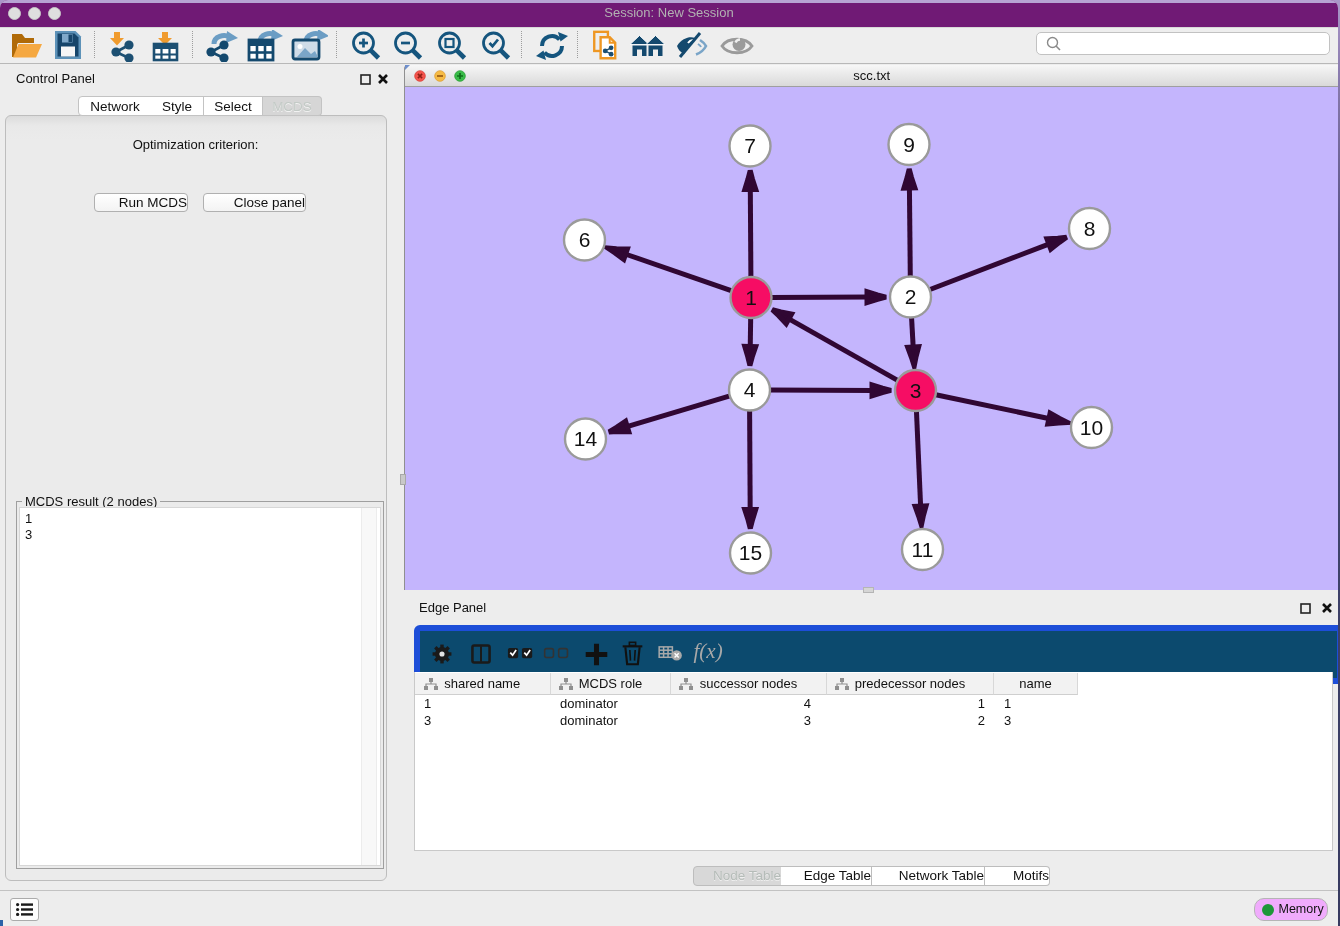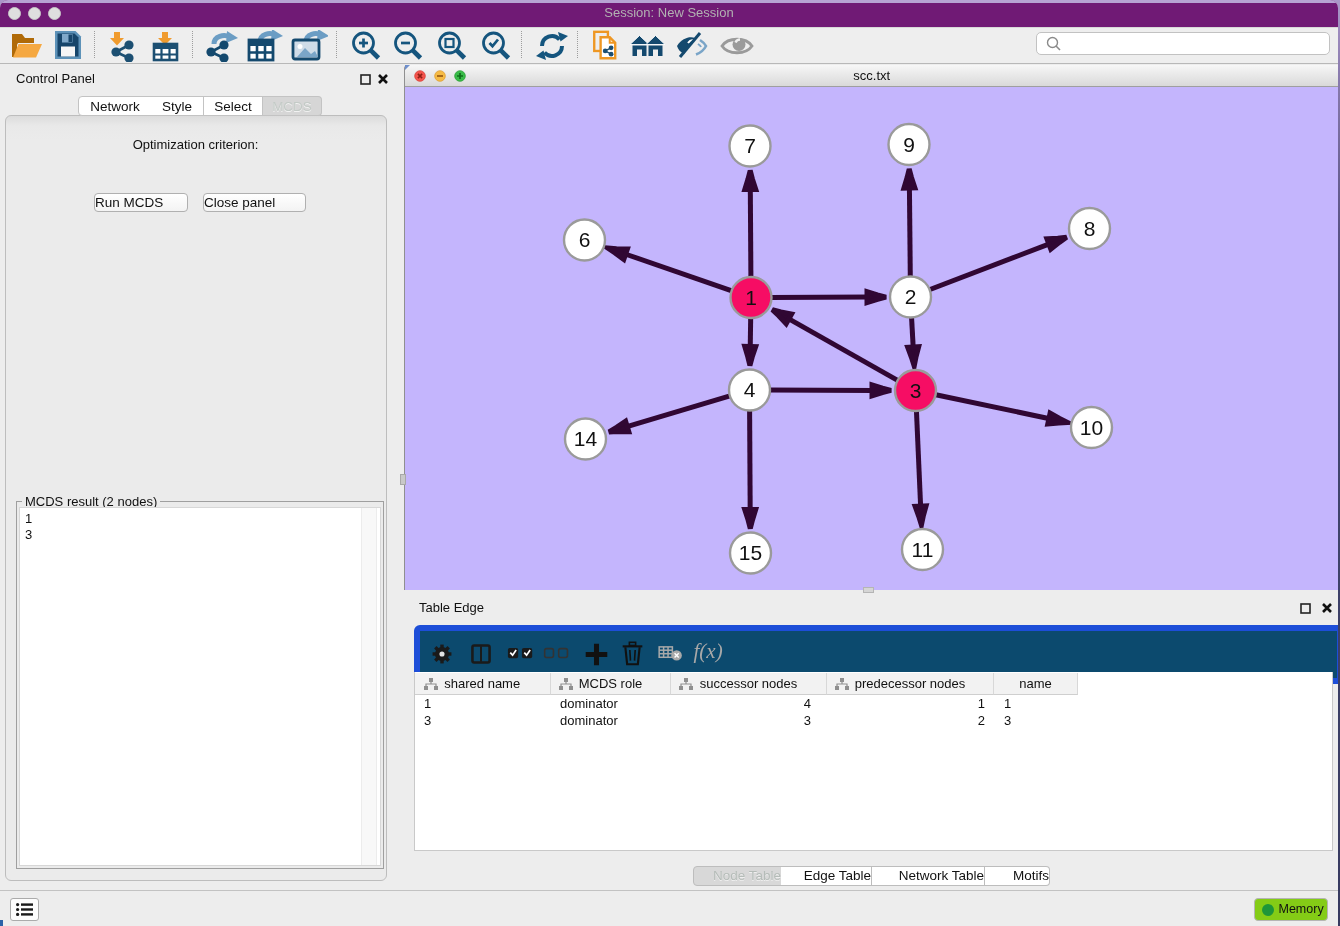--- a/index.html
+++ b/index.html
@@ -13,21 +13,21 @@
 #toolbar{position:absolute;left:0;top:28px;width:100%;height:35px;background:#eeeeee;border-bottom:1px solid #b8b8b8}
 .sep{position:absolute;top:3px;height:27px;width:0;border-left:1px dotted #9d9d9d}
 .ticon{position:absolute;top:2px}
 #searchbox{position:absolute;left:1036px;top:4px;width:292px;height:21px;background:#fff;border:1px solid #c2c2c2;border-radius:5px}
 #cp{position:absolute;left:0;top:64px;width:391px;height:826px;background:#ededed}
 #cpbox{position:absolute;left:5px;top:51px;width:380px;height:764px;border:1px solid #bdbdbd;border-radius:6px;
  background:linear-gradient(180deg,#dcdcdc 0,#e9e9e9 10px,#ebebeb 24px)}
 .tab{position:absolute;top:32px;height:18px;background:#fff;border:1px solid #c3c3c3;border-left:none;
  font-size:13.5px;color:#111;text-align:center;line-height:19px;z-index:3}
 .cpb{position:absolute;height:17px;border:1px solid #b0b0b0;border-radius:4px;background:linear-gradient(180deg,#ffffff,#f3f3f3);
- font-size:13.5px;color:#111;text-align:left;line-height:17px}
+ font-size:13.5px;color:#111;text-align:right;line-height:17px}
 #fs{position:absolute;left:16px;top:437px;width:366px;height:366px;border:1px solid #9f9f9f}
 #fslegend{position:absolute;left:5px;top:-8px;background:#ebebeb;padding:0 3px;font-size:13px;color:#111}
 #fswhite{position:absolute;left:2px;top:5px;right:2px;bottom:2px;background:#fff;border:1px solid #d7d7d7}
 #fsscroll{position:absolute;right:3px;top:0;bottom:0;width:14px;background:#f8f8f8;border-left:1px solid #ececec;border-right:1px solid #ececec}
 #statusbar{position:absolute;left:0;top:890px;width:100%;height:36px;background:#ededed;border-top:1px solid #c2c2c2}
 #netwin{position:absolute;left:403.5px;top:65px;width:934.5px;height:525px;background:#c4b5fd;border-left:1px solid #909090;border-radius:4px 0 0 0}
 #nettitle{position:absolute;left:0;top:0;right:0;height:21px;background:linear-gradient(180deg,#f7f7f7,#d9d9d9);
  border-bottom:1px solid #9f9f9f;border-radius:4px 0 0 0;text-align:center;font-size:13px;color:#111;line-height:21px}
 #tp{position:absolute;left:395px;top:596px;width:943px;height:294px;background:#ededed}
 #tptool{position:absolute;left:18.5px;top:29px;width:917px;height:47px;background:#0c4a6e;border:6px solid #1d4ed8;border-radius:6px 6px 0 0}
@@ -277,21 +277,21 @@
 <text x="686.5" y="347.5" font-size="21" fill="#111" text-anchor="middle">10</text>
 <circle cx="345.5" cy="466.0" r="20.5" fill="#ffffff" stroke="#9a9a9a" stroke-width="2.4"></circle>
 <text x="345.5" y="473.0" font-size="21" fill="#111" text-anchor="middle">15</text>
 <circle cx="517.5" cy="462.5" r="20.5" fill="#ffffff" stroke="#9a9a9a" stroke-width="2.4"></circle>
 <text x="517.5" y="469.5" font-size="21" fill="#111" text-anchor="middle">11</text>
 </g>
 </svg>
     <div style="position:absolute;left:399.5px;top:474px;width:4px;height:9px;background:#c8c8c8;border:1px solid #a8a8a8"></div>
 <div style="position:absolute;left:863px;top:586.5px;width:9px;height:4px;background:#d5d5d5;border:1px solid #b5b5b5"></div>
 <div id="tp">
- <div style="position:absolute;left:24px;top:4px;font-size:13px;color:#111">Table Edge</div>
+ <div style="position:absolute;left:24px;top:4px;font-size:13px;color:#111">Edge Panel</div>
  <svg style="position:absolute;left:905px;top:7px" width="11" height="11" viewBox="0 0 11 11">
   <rect x="1" y="1" width="9" height="9" fill="none" stroke="#222" stroke-width="1.6"></rect>
       </svg>
  <svg style="position:absolute;left:926px;top:6px" width="12" height="12" viewBox="0 0 12 12">
   <path d="M2,2 L10,10 M10,2 L2,10" stroke="#111" stroke-width="2.6"></path>
       </svg>
  <div id="tptool">
   <svg style="position:absolute;left:10px;top:11px" width="24" height="24" viewBox="0 0 28 28">
    <g fill="#1a1a1a">
             <circle cx="14" cy="14" r="6"></circle>
@@ -397,19 +397,19 @@
    <g fill="#1a1a1a">
             <circle cx="1.6" cy="1.6" r="1.6"></circle>
             <circle cx="1.6" cy="6.5" r="1.6"></circle>
             <circle cx="1.6" cy="11.4" r="1.6"></circle>
    <rect x="5" y="0.4" width="12" height="2.4"></rect>
             <rect x="5" y="5.3" width="12" height="2.4"></rect>
             <rect x="5" y="10.2" width="12" height="2.4"></rect>
           </g>
   </svg>
  </div>
- <div style="position:absolute;left:1253.5px;top:6.5px;width:72px;height:21.5px;background:#84cc16;border:1px solid #b5b5b5;border-radius:4px">
+ <div style="position:absolute;left:1253.5px;top:6.5px;width:72px;height:21.5px;background:#f0abfc;border:1px solid #b5b5b5;border-radius:10px">
   <div style="position:absolute;left:7px;top:5px;width:12px;height:12px;border-radius:50%;background:#1e9639"></div>
   <div style="position:absolute;left:24px;top:0;font-size:12.5px;line-height:21px;color:#111">Memory</div>
  </div>
 </div>
 </div>
 <div style="position:absolute;left:0;top:920px;width:3px;height:6px;background:#2b62a8"></div>
 
 </body></html>

